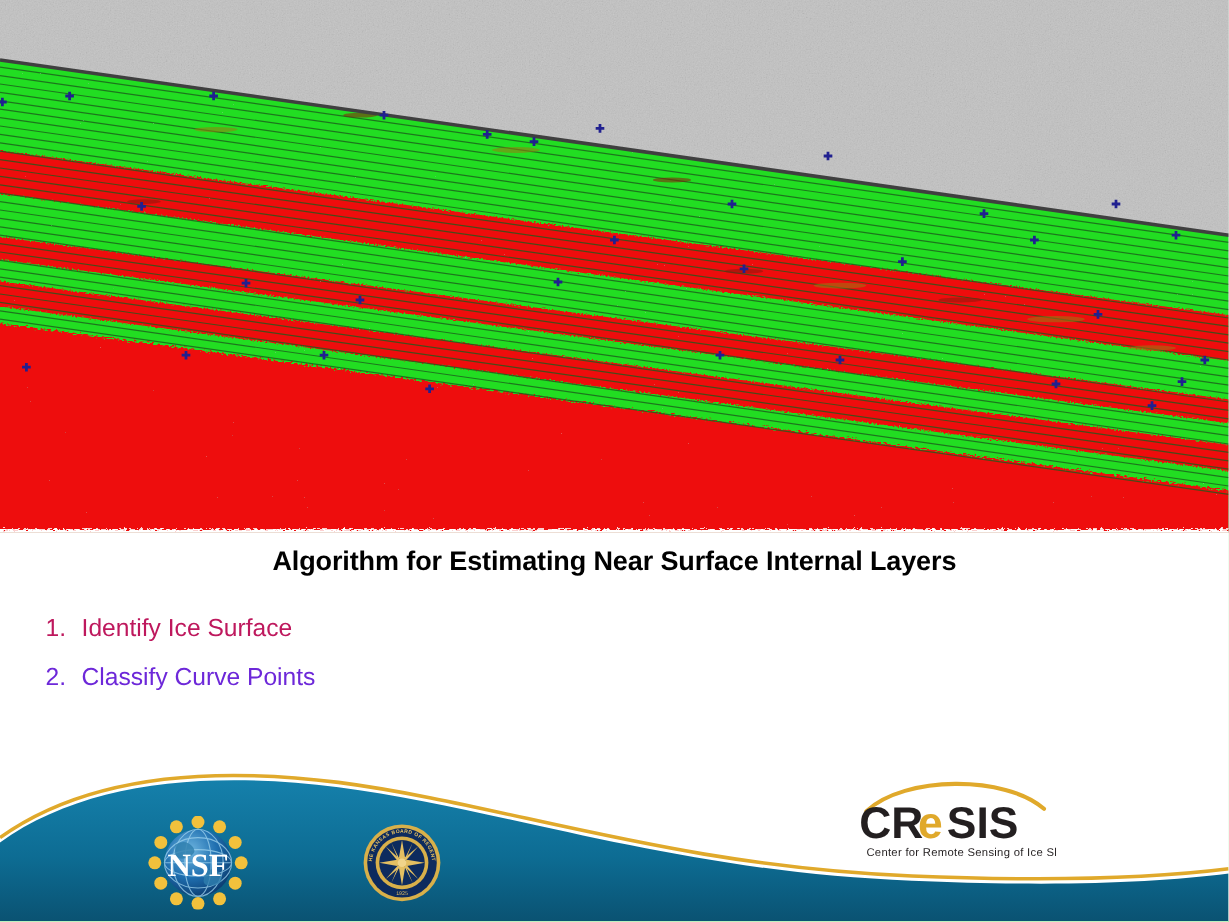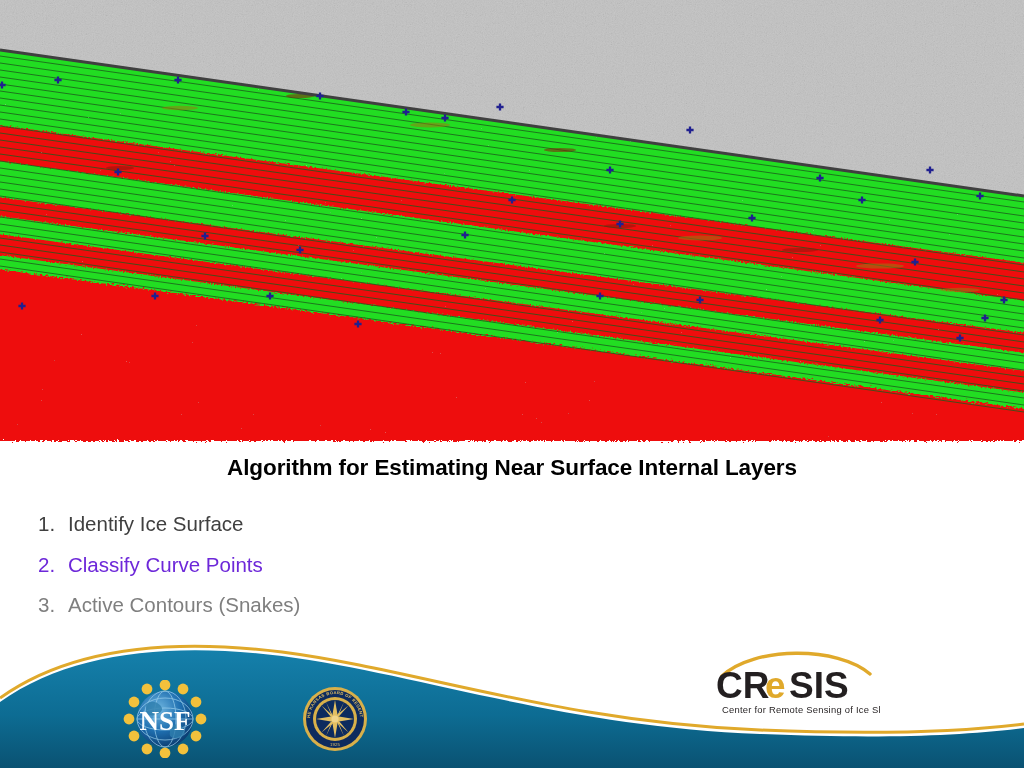--- a/index.html
+++ b/index.html
@@ -201,23 +201,22 @@
 
       <g filter="url(#roughEdgeSmall)">
         <rect x="-6" y="0" width="5" height="444" fill="#ffffff"></rect>
       </g>
     </svg>
   </div>
 
   <div class="title">Algorithm for Estimating Near Surface Internal Layers</div>
 
   <ul class="steps" id="steps-list">
-      <li class="step" style="color: #404040;"><span class="num">1.</span><span>Identify Ice Surface</span></li>
+      <li class="step" style="color: #be185d;"><span class="num">1.</span><span>Identify Ice Surface</span></li>
       <li class="step hl" style="color: #6d28d9;"><span class="num">2.</span><span>Classify Curve Points</span></li>
-      <li class="step" style="color: rgb(127, 127, 127);"><span class="num">3.</span><span>Active Contours (Snakes)</span></li>
     </ul>
 
   <div class="footer">
     <svg class="footer-svg" viewBox="0 0 1024 128" preserveAspectRatio="none">
       <defs>
         <linearGradient id="waveGrad" x1="0" y1="0" x2="0" y2="1">
           <stop offset="0%" stop-color="#1580ab"></stop>
           <stop offset="55%" stop-color="#0d6c93"></stop>
           <stop offset="100%" stop-color="#0a5272"></stop>
         </linearGradient>

